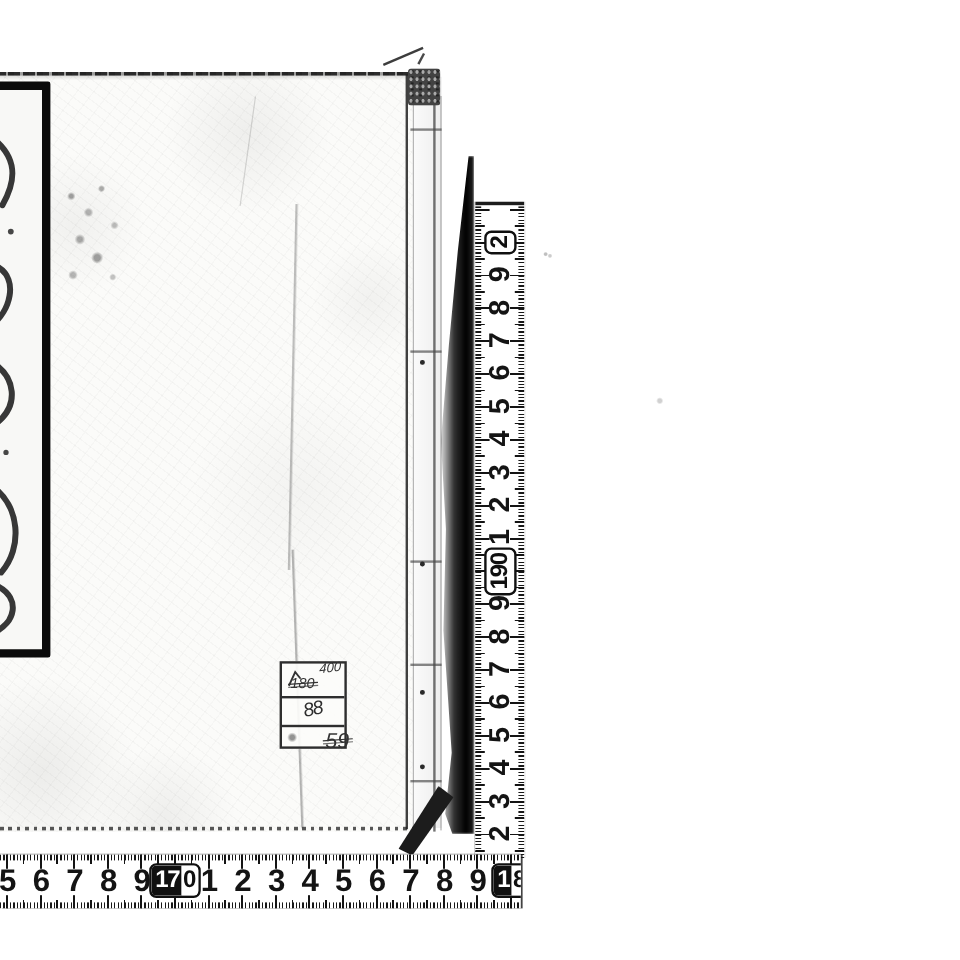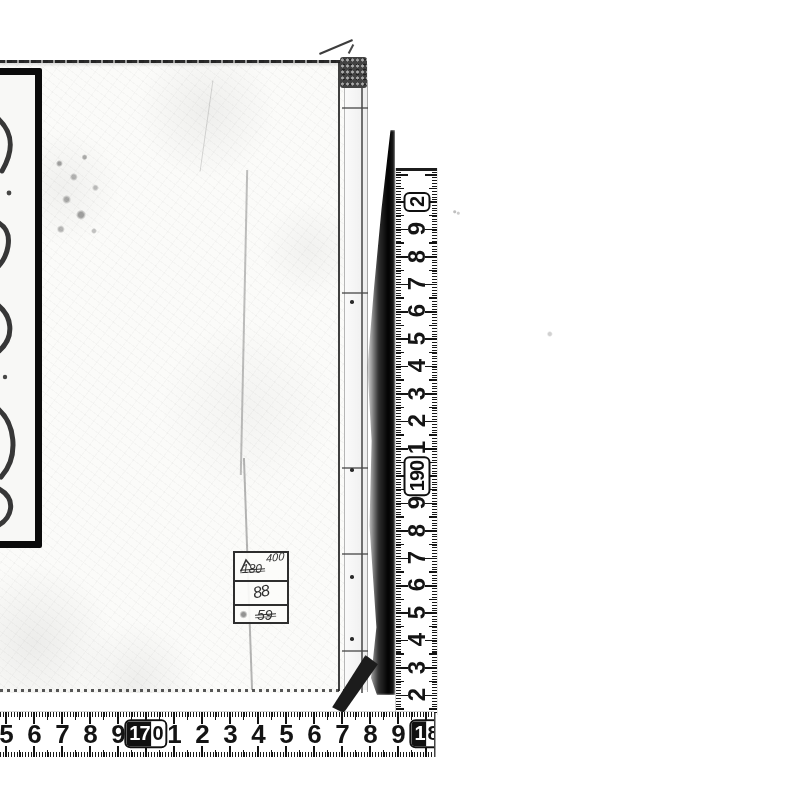--- a/index.html
+++ b/index.html
@@ -108,21 +108,21 @@
     box-sizing:border-box;
   }
   .pl-row{position:absolute;left:0;right:0;}
   .pl-row.r1{top:0;height:25px;}
   .pl-row.r2{top:27px;height:22px;border-top:2px solid #2e2e2e;}
   .pl-row.r3{top:51px;height:18px;border-top:2px solid #2e2e2e;}
   .hw{position:absolute;color:#333;font-style:italic;line-height:1;white-space:nowrap;}
   .pl-400{right:3px;top:-1px;font-size:11px;transform:rotate(-7deg) skewX(-8deg);}
   .pl-180{left:7px;top:10px;font-size:12px;}
   .pl-88{left:18px;top:2px;font-size:16px;transform:rotate(-12deg);letter-spacing:-1px;color:#2e2e2e;}
-  .pl-59{left:22px;top:2px;font-size:14px;text-align:right;}
+  .pl-59{left:36px;top:2px;font-size:18px;text-align:right;}
   .strike{position:relative;display:inline-block;}
   .strike::after{
     content:"";position:absolute;left:-2px;right:-3px;top:46%;height:1.4px;background:#333;
     transform:rotate(-4deg);box-shadow:0 2.5px 0 rgba(51,51,51,.7);
   }
   .pl-scribble{position:absolute;left:4px;top:4px;width:9px;height:9px;
     background:radial-gradient(rgba(60,60,60,.55) 30%, transparent 65%);}
 
   
   .vruler{

